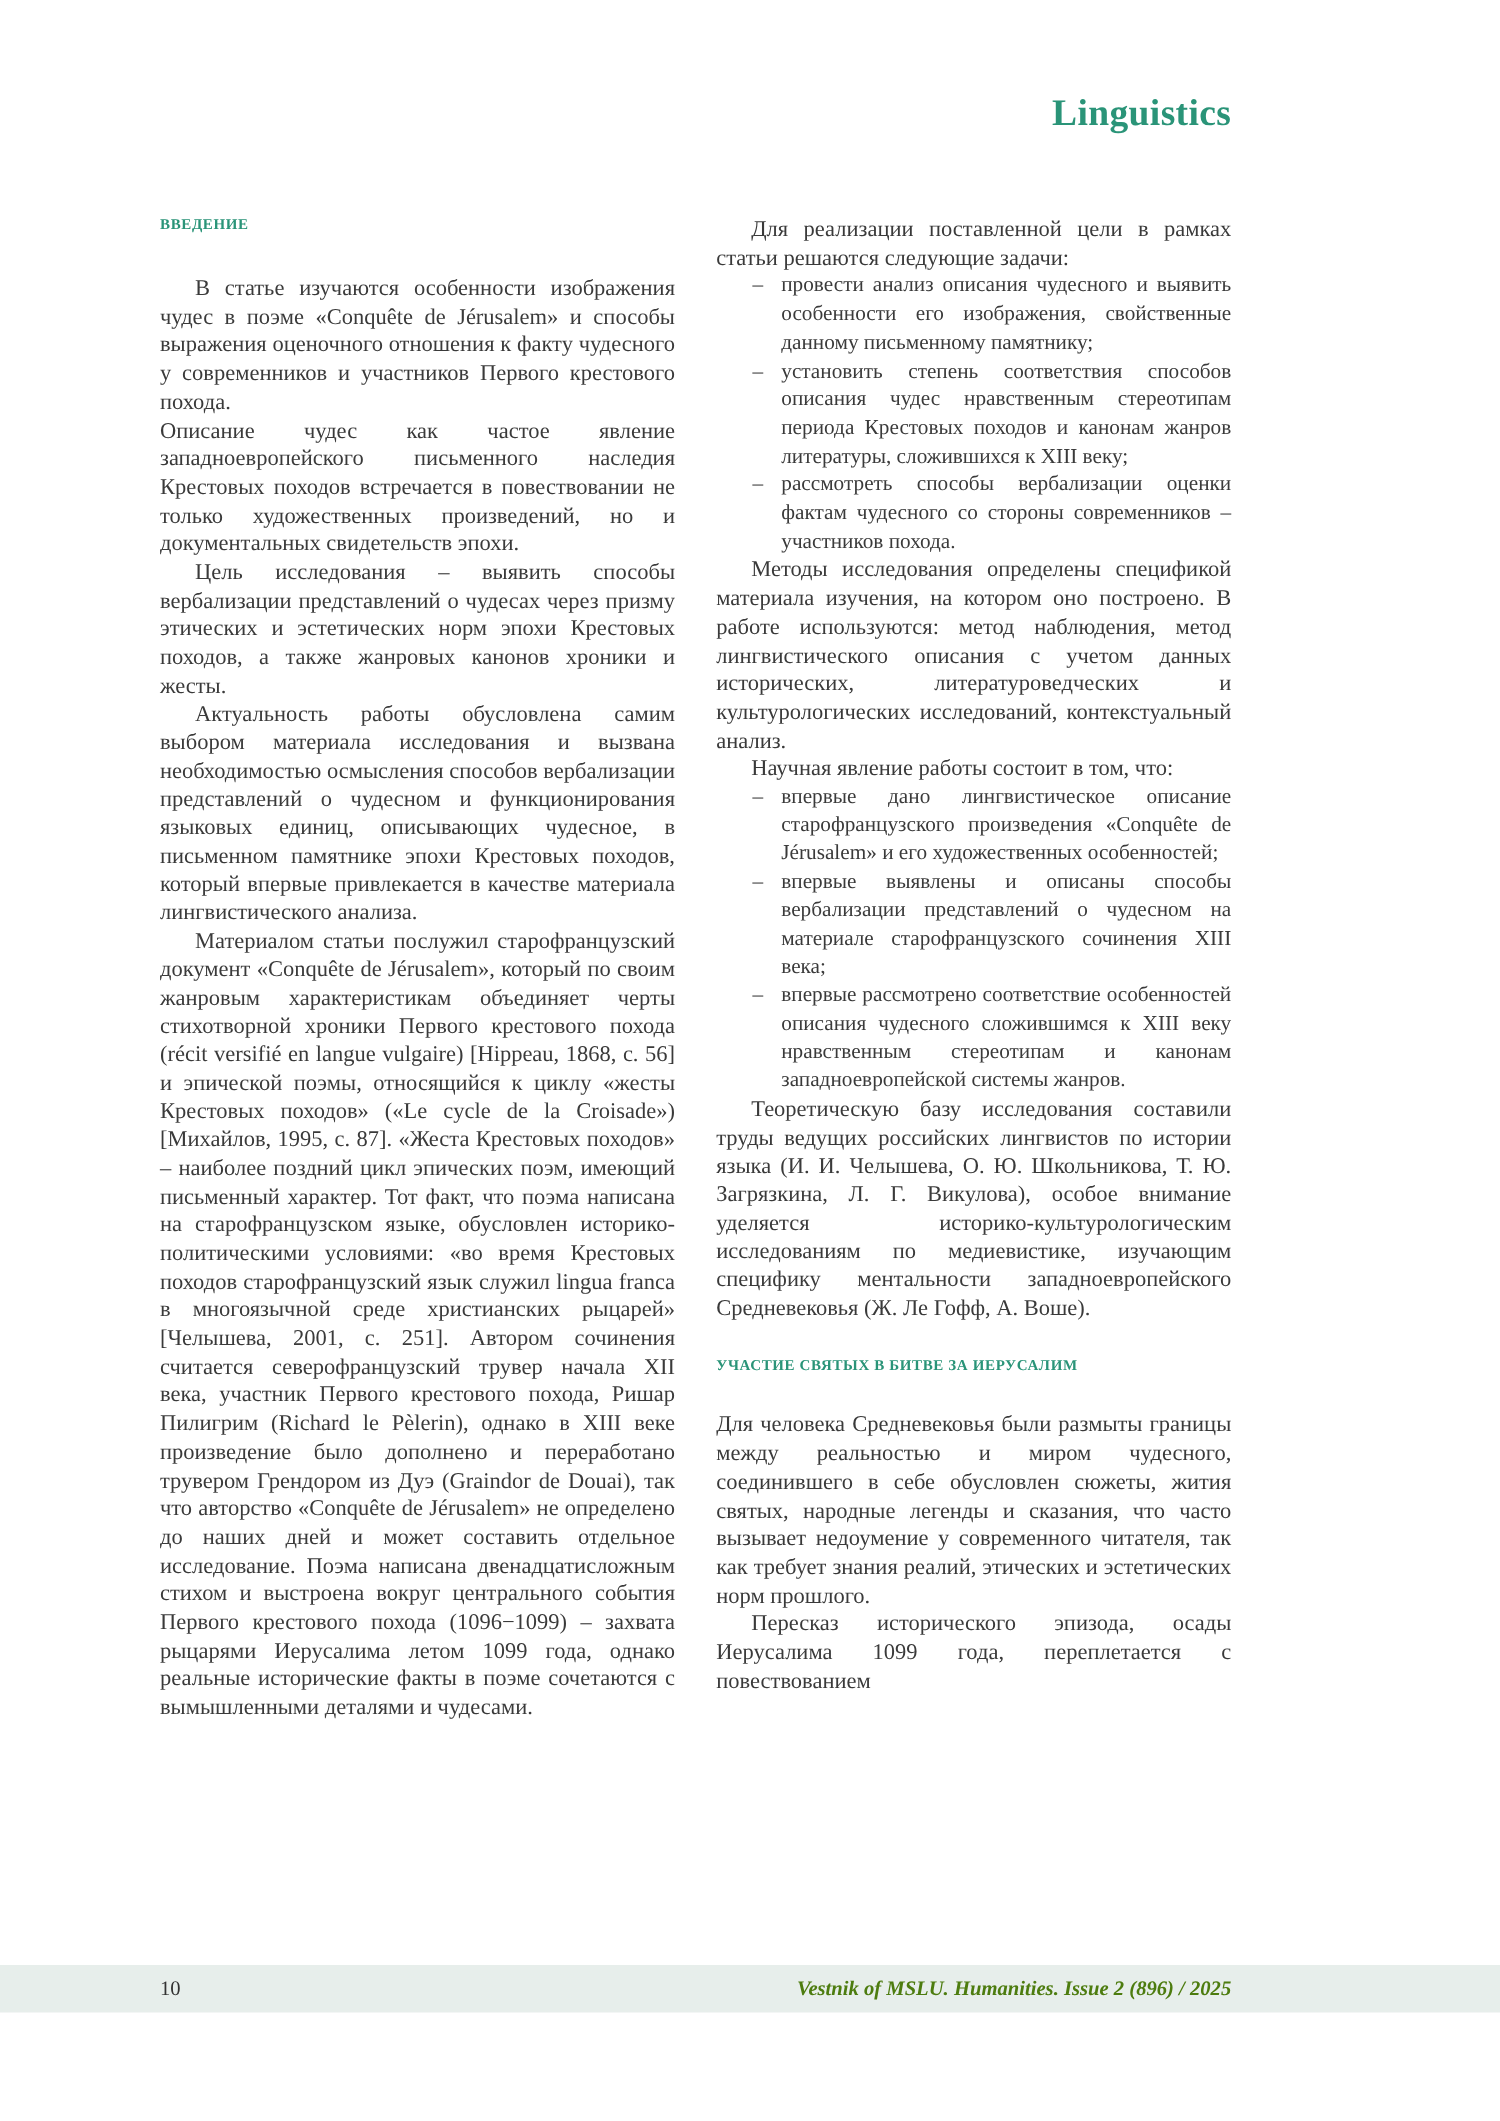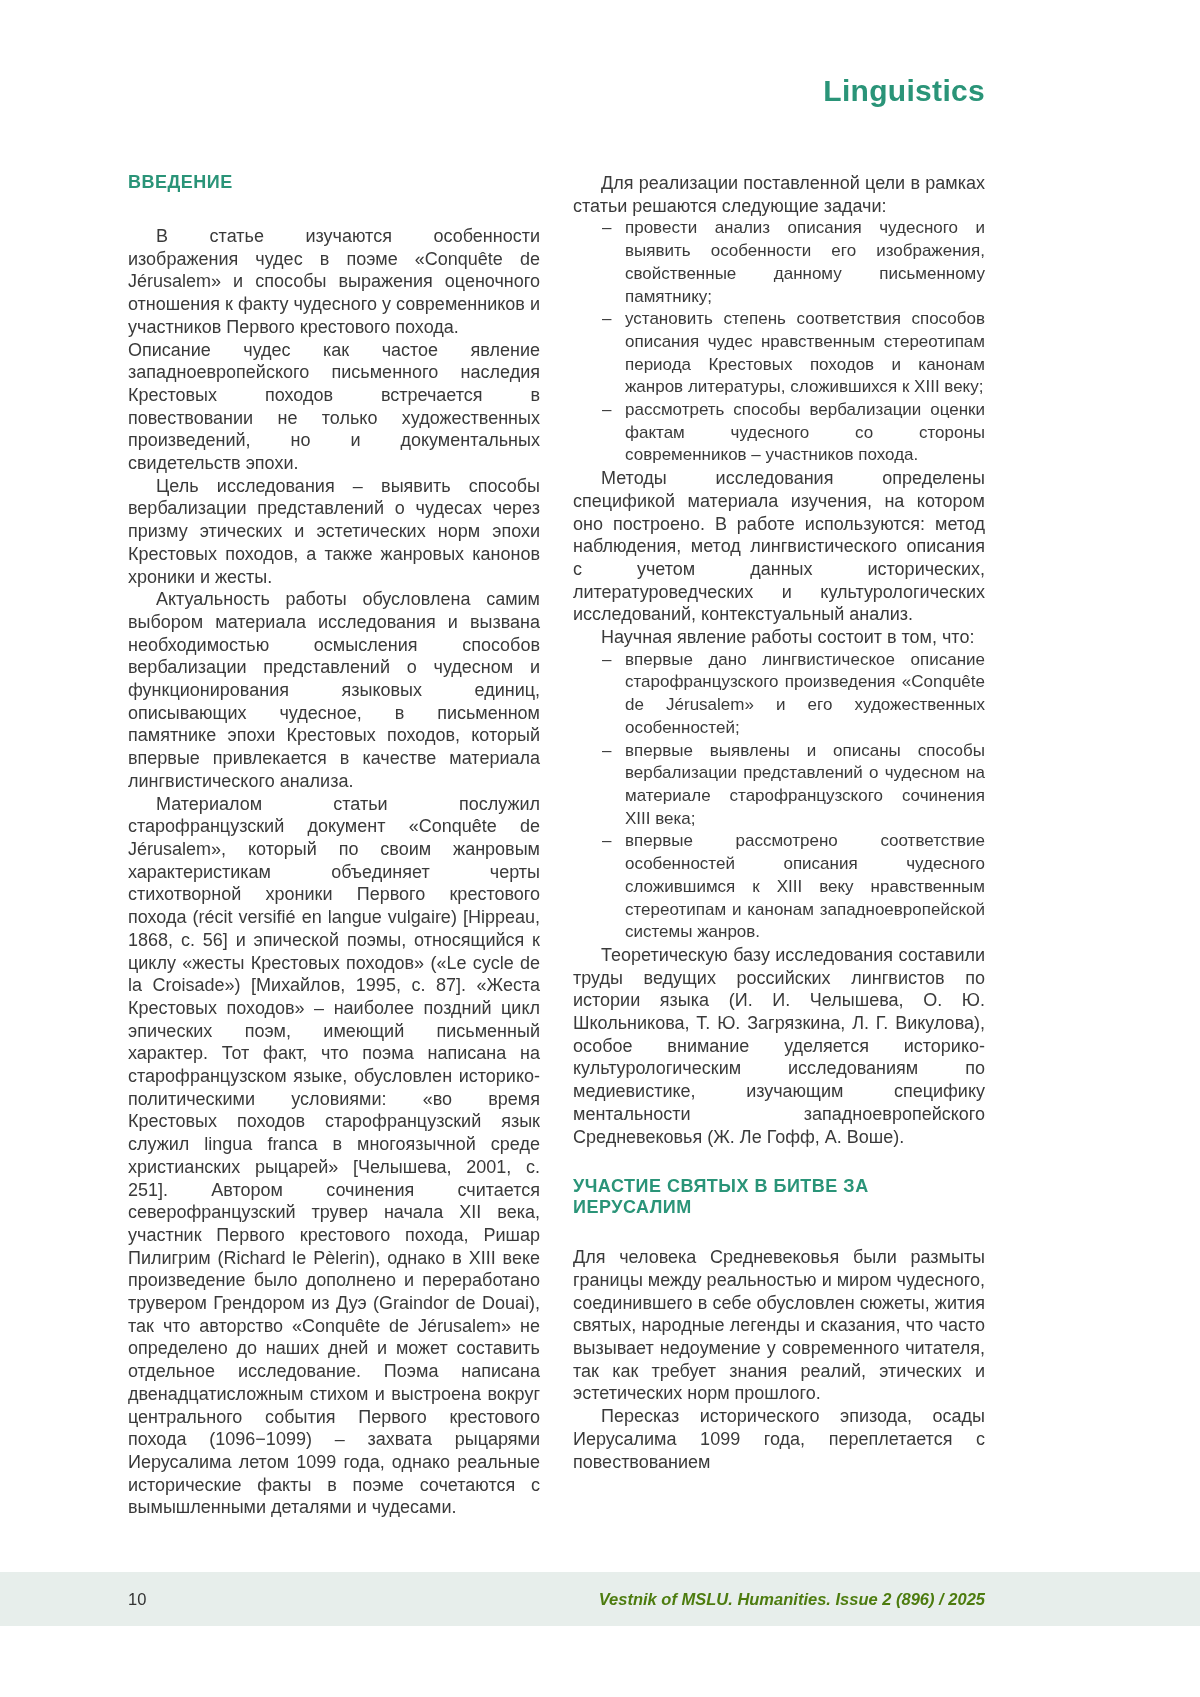--- a/index.html
+++ b/index.html
@@ -1,20 +1,20 @@
 <!DOCTYPE html>
 <html lang="ru" style="--accent: #2a9478; --footer-bg: #e7eeeb; --text: #3a3a3a;"><head>
 <meta charset="utf-8">
 <style>
   :root{
     --accent:#2a9478;
     --footer-bg:#e7eeeb;
     --text:#3a3a3a;
   }
-  *{box-sizing:border-box;}
+  *{box-sizing:border-box;font-family:Liberation Serif, serif;}
   html,body{margin:0;padding:0;background:#ffffff;}
   .page{
     position:relative;
     width:1200px;
     height:1697px;
     background:#ffffff;
     font-family:"Liberation Sans","DejaVu Sans",sans-serif;
     color:var(--text);
     overflow:hidden;
   }
@@ -31,21 +31,21 @@
     position:absolute;
     top:172px;
     left:128px;
     width:858px;
     display:flex;
     gap:33px;
   }
   .col{width:412px;}
   .h-accent{
     margin:0 0 32px 0;
-    font-size:18px;
+    font-size:12px;
     font-weight:bold;
     color:var(--accent);
     letter-spacing:.5px;
   }
   .h-accent.section{
     margin:28px 0 28px 0;
   }
   .para{
     margin:0;
     font-size:18px;
@@ -61,21 +61,21 @@
     line-height:22.7px;
     color:var(--text);
   }
   .marker{flex:0 0 23px;}
   .item-text{flex:1 1 auto;text-align:justify;}
   .footer{
     position:absolute;
     left:0;
     top:1572px;
     width:1200px;
-    height:54px;
+    height:38px;
     background:var(--footer-bg);
     display:flex;
     align-items:center;
     justify-content:space-between;
     padding:0 215px 0 128px;
     font-size:16.5px;
   }
   .page-num{color:#333333;}
   .journal-ref{
     font-weight:bold;

